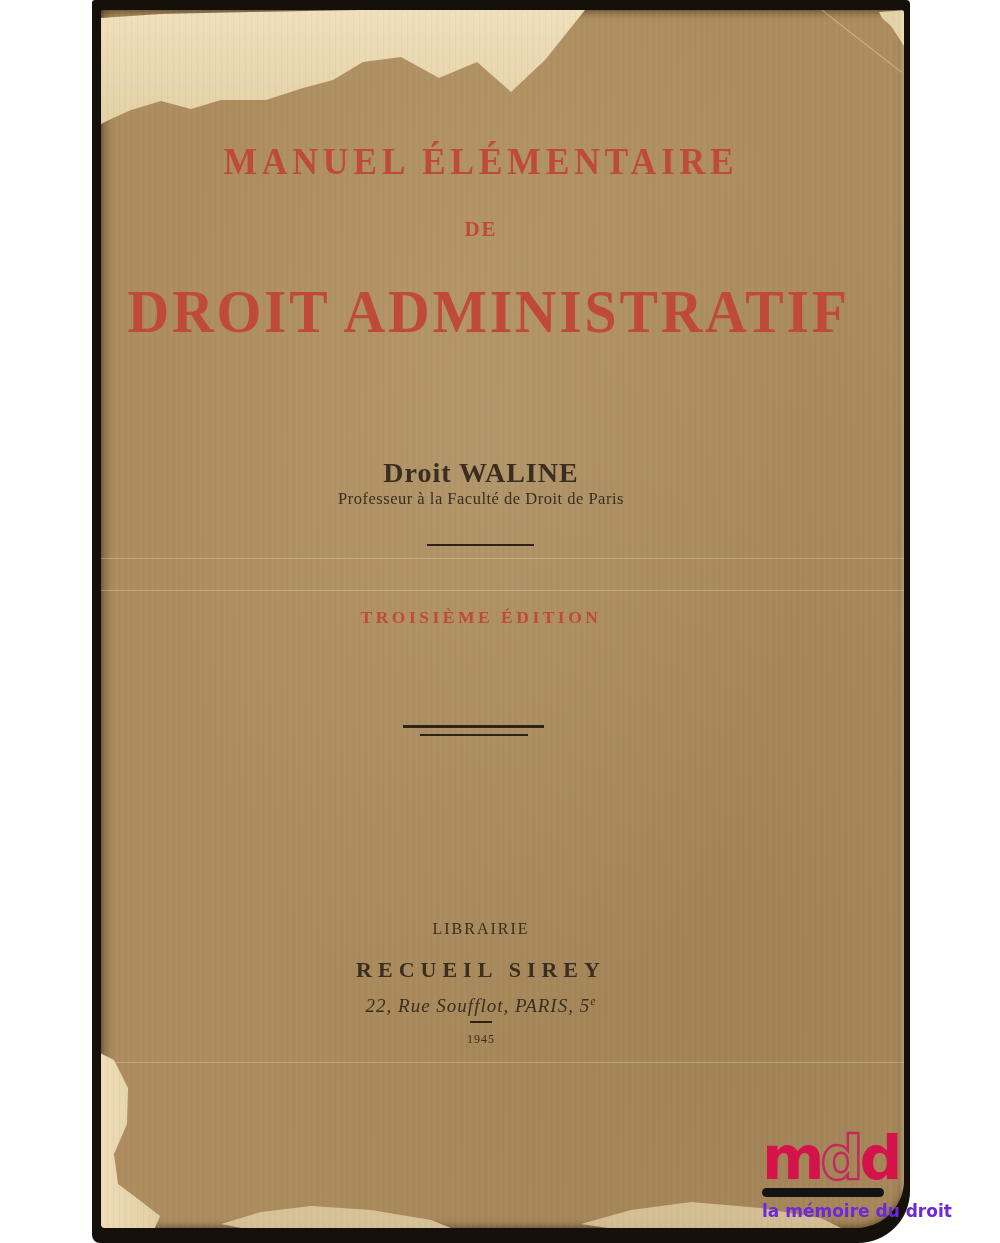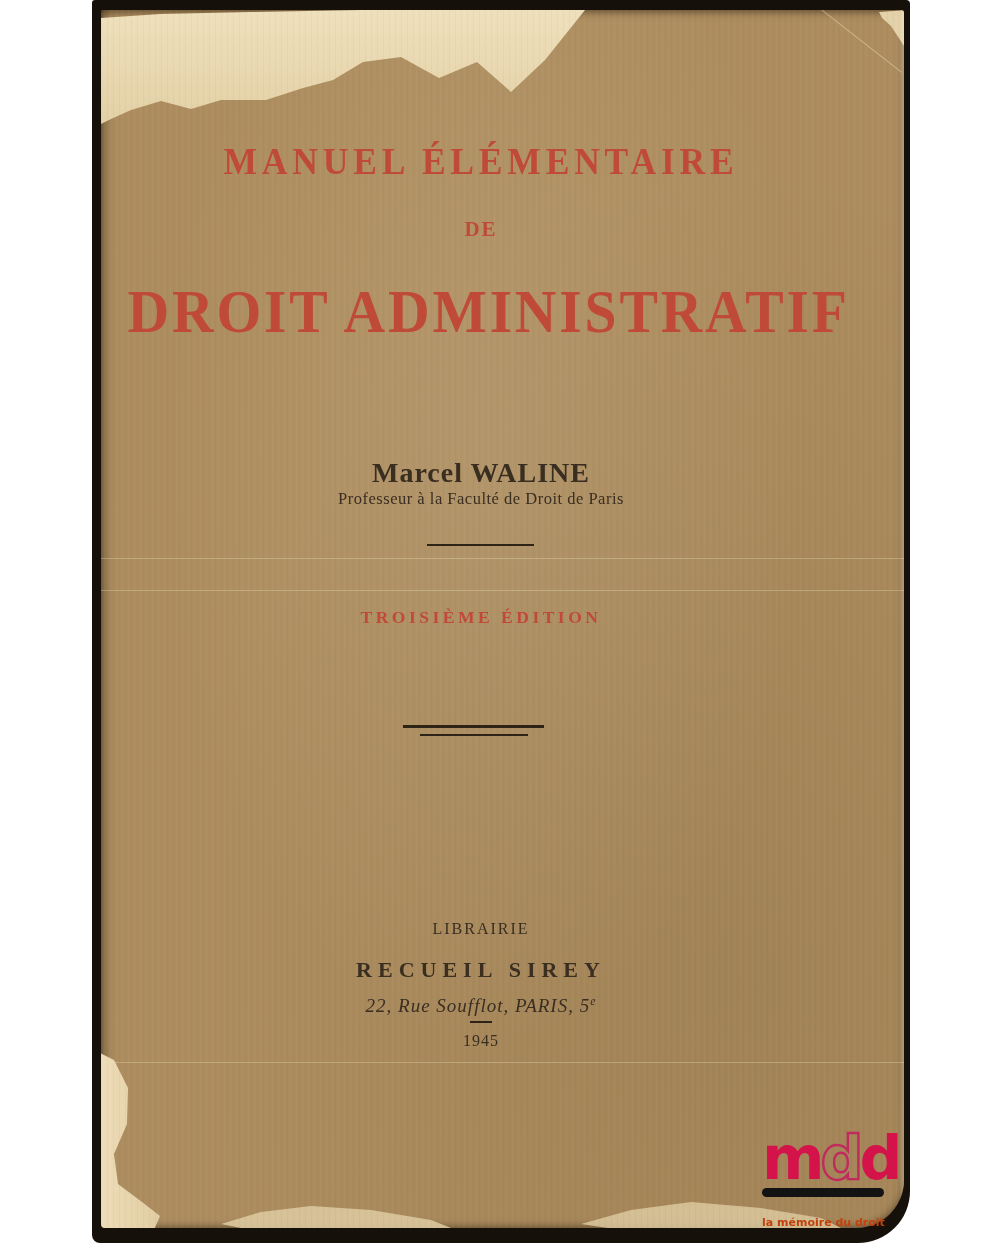--- a/index.html
+++ b/index.html
@@ -100,34 +100,34 @@
   .drule-a     { top: 715px; left: 302px; width: 141px; height: 2.5px; }
   .drule-b     { top: 724px; left: 319px; width: 108px; height: 2.2px; }
   .dash-year   { top: 1011px; left: 369px; width: 22px; height: 2.2px; }
 
   .imprint-1    { top: 910px; font-size: 16px; letter-spacing: 2px; }
   .imprint-2    { top: 934px; font-size: 12px; letter-spacing: 1.5px; }
   .imprint-name { top: 947px; font-size: 22px; font-weight: bold; letter-spacing: 6px; }
   .imprint-sa   { top: 968px; font-size: 13.5px; letter-spacing: 2px; }
   .imprint-addr { top: 985px; font-size: 19px; font-style: italic; letter-spacing: 1px; }
   .imprint-addr sup { font-size: .62em; font-style: italic; }
-  .imprint-year { top: 1022px; font-size: 16px; letter-spacing: 1px; }
+  .imprint-year { top: 1022px; font-size: 12px; letter-spacing: 1px; }
 
   
   .watermark { position: absolute; left: 762px; top: 1132px; width: 136px; z-index: 5;
                font-family: "DejaVu Sans", "Liberation Sans", sans-serif; }
   .mdd { font-size: 60px; font-weight: bold; letter-spacing: -4px; line-height: 52px;
          color: #d4134b; white-space: nowrap; }
   .mdd .outline {
     color: transparent;
     -webkit-text-stroke: 2.4px #c22a5e;
     text-stroke: 2.4px #c22a5e;
   }
   .logo-bar { width: 122px; height: 9px; background: #131313; border-radius: 4.5px; margin-top: 4px; }
-  .tagline { margin-top: 19px; font-size: 11px; font-weight: bold; color: #c2410c;
+  .tagline { margin-top: 4px; font-size: 17px; font-weight: bold; color: #6d28d9;
              letter-spacing: 0px; white-space: nowrap; }
 </style>
 </head>
 <body>
 
 <div class="stage">
 
   <div class="backdrop"></div>
 
   <div class="cover">
@@ -142,21 +142,21 @@
     <div class="scan-line" style="top:580px"></div>
     <div class="scan-line" style="top:1052px"></div>
     <div class="crease"></div>
     <div class="edge-highlight"></div>
 
     <div class="page-text">
       <div class="line title-1 red">MANUEL ÉLÉMENTAIRE</div>
       <div class="line title-de red">DE</div>
       <div class="line title-2 red">DROIT ADMINISTRATIF</div>
 
-      <div class="line author ink">Marcel WALINE</div>
+      <div class="line author ink">Droit WALINE</div>
       <div class="line role ink">Professeur à la Faculté de Droit de Paris</div>
 
       <div class="rule rule-author"></div>
 
       <div class="line edition red">TROISIÈME ÉDITION</div>
 
       <div class="rule drule-a"></div>
       <div class="rule drule-b"></div>
 
       <div class="line imprint-1 ink">LIBRAIRIE</div>

